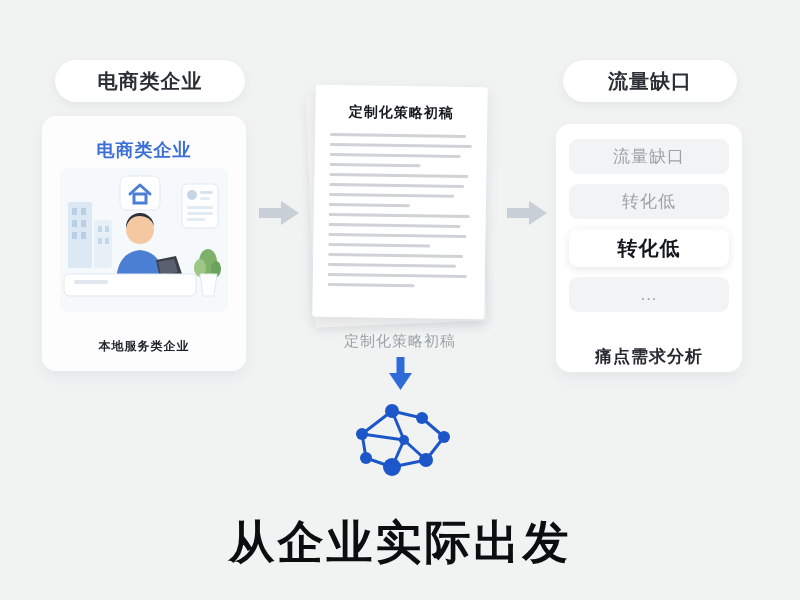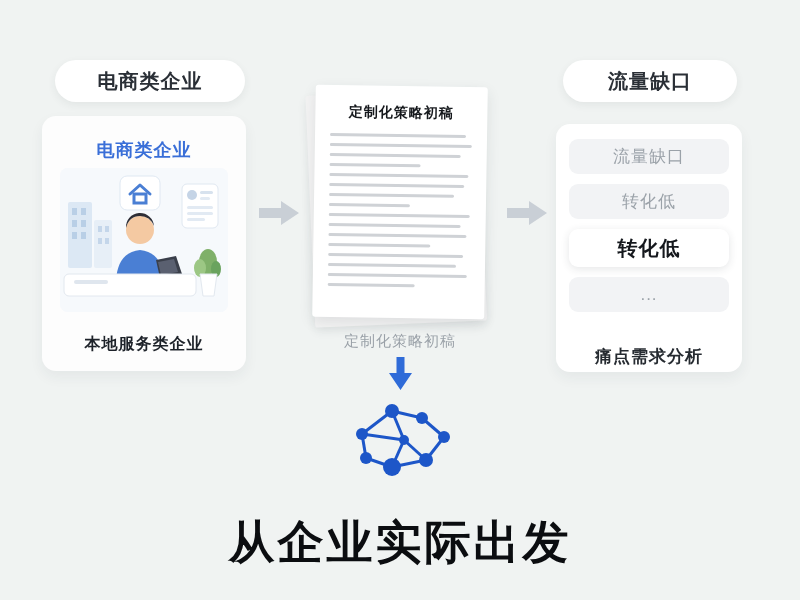--- a/index.html
+++ b/index.html
@@ -30,21 +30,21 @@
   .card-left-title{
     position:absolute;top:22px;left:0;width:100%;text-align:center;
     color:#3a6fd8;font-size:18px;font-weight:bold;letter-spacing:1px;
   }
   .illustration-wrap{
     position:absolute;left:18px;top:52px;width:168px;height:144px;
     border-radius:8px;overflow:hidden;background:#f6f9fc;
   }
   .card-left-caption{
     position:absolute;bottom:16px;left:0;width:100%;text-align:center;
-    color:#1d2229;font-size:16px;font-weight:bold;letter-spacing:1px;
+    color:#1d2229;font-size:12px;font-weight:bold;letter-spacing:1px;
   }
 
   
   .doc-stack{position:absolute;left:314px;top:86px;width:172px;height:232px;}
   .doc-back{
     position:absolute;inset:0;background:#f3f3f3;border-radius:3px;
     transform:rotate(-2.4deg) translate(-4px,6px);
     box-shadow:0 4px 10px rgba(40,50,60,.08);
   }
   .doc-page{

